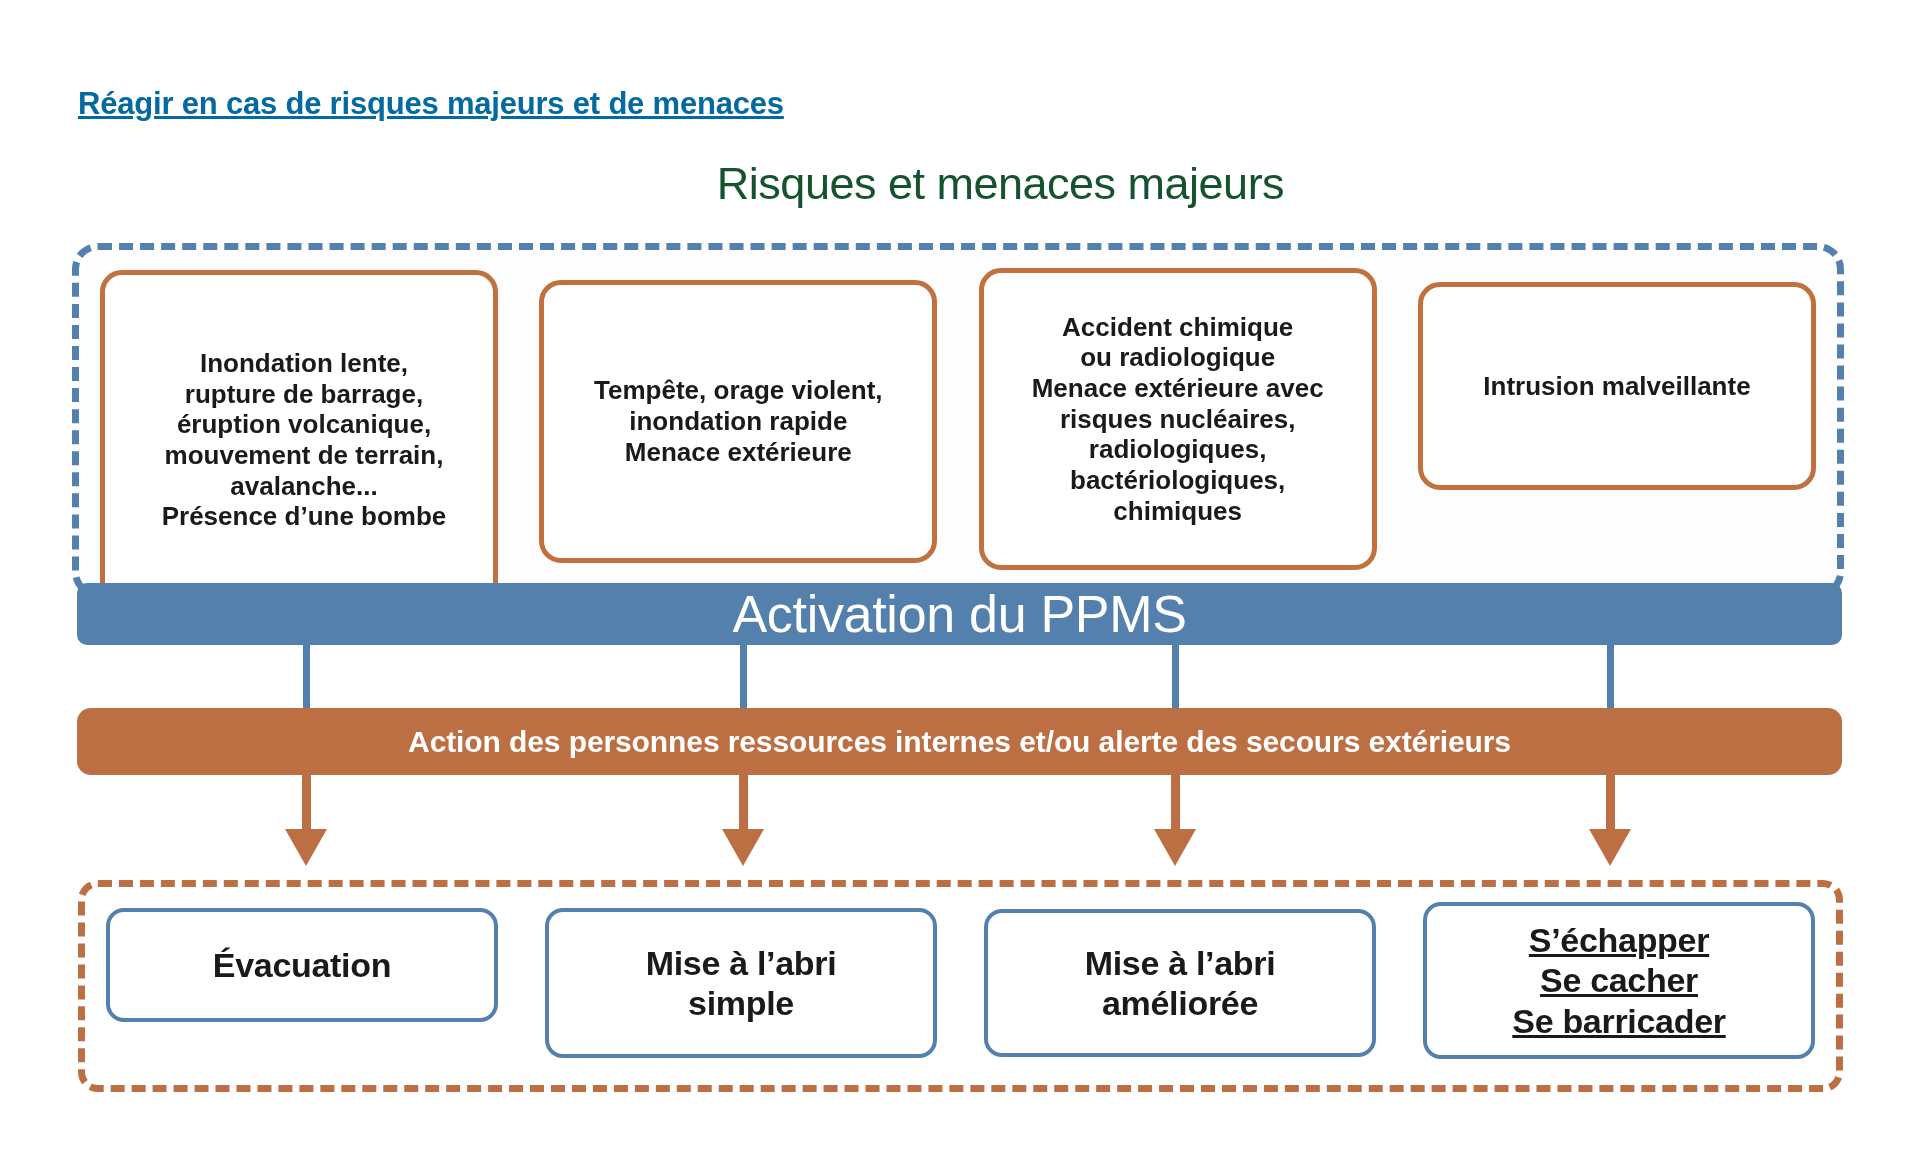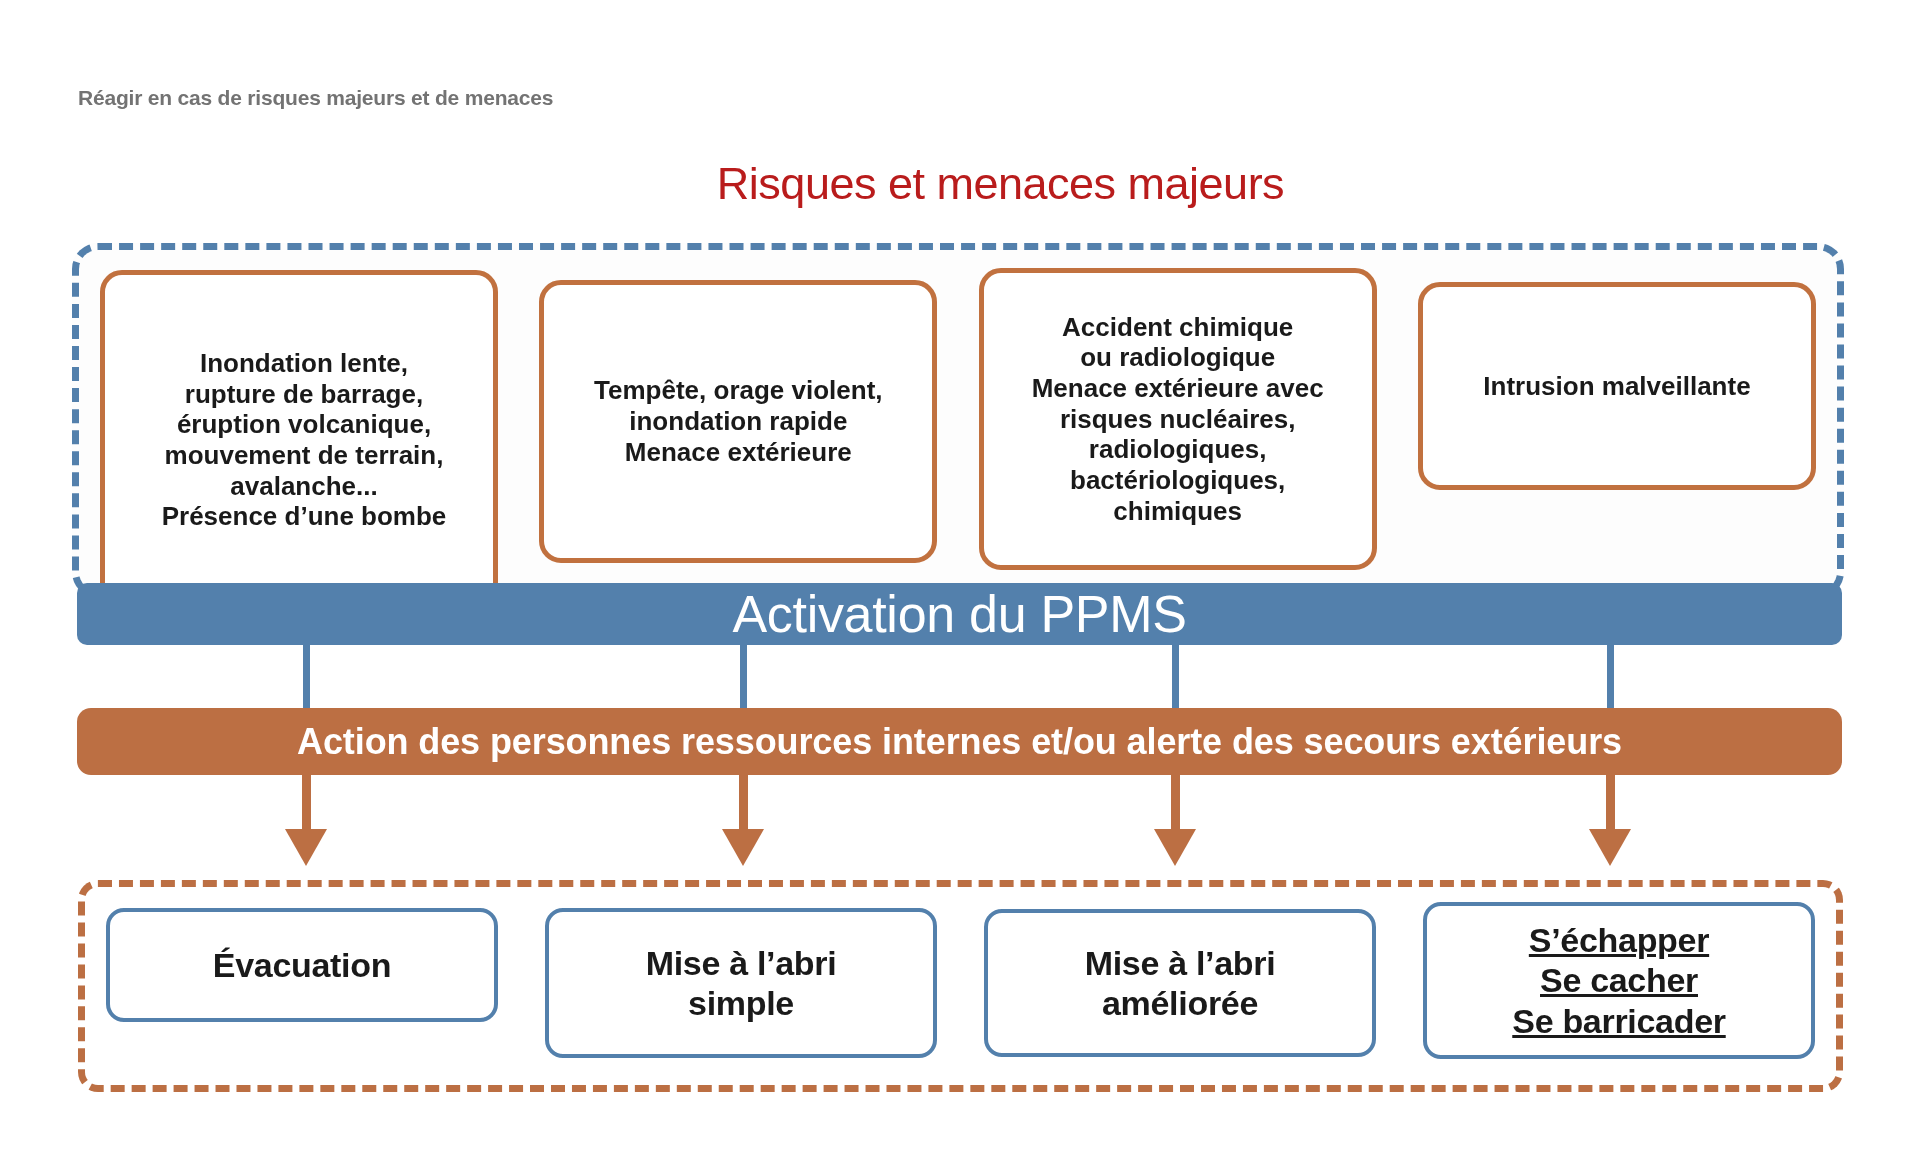--- a/index.html
+++ b/index.html
@@ -13,36 +13,37 @@
     font-family: "Liberation Sans", sans-serif;
     position: relative;
     overflow: hidden;
   }
 
   
   #doc-heading {
     position: absolute;
     left: 78px;
     top: 86px;
-    font-size: 21px;
-    font-weight: bold;
-    color: #737373;
+    font-size: 31px;
+    font-weight: bold;
+    color: #0369a1;
     letter-spacing: -0.2px;
     white-space: nowrap;
+    text-decoration: underline;
   }
 
   
   #section-title {
     position: absolute;
     left: 0;
     right: 0;
     top: 158px;
     text-align: center;
     font-size: 45px;
-    color: #b91c1c;
+    color: #14532d;
     letter-spacing: -0.5px;
     padding-left: 38px;
     margin-left: 43px;
   }
 
   
   #risks-panel {
     position: absolute;
     left: 72px;
     top: 243px;
@@ -119,21 +120,21 @@
   
   #action-bar {
     position: absolute;
     left: 77px;
     top: 708px;
     width: 1765px;
     height: 67px;
     background: #BC6F43;
     border-radius: 14px;
     color: #ffffff;
-    font-size: 36px;
+    font-size: 30px;
     font-weight: bold;
     display: flex;
     align-items: center;
     justify-content: center;
     letter-spacing: -0.1px;
   }
 
   
   .orange-arrow {
     position: absolute;

